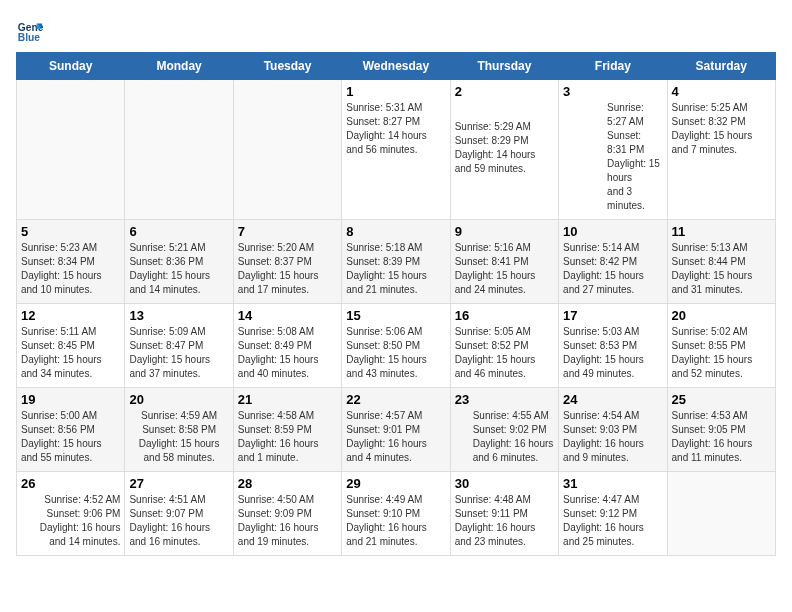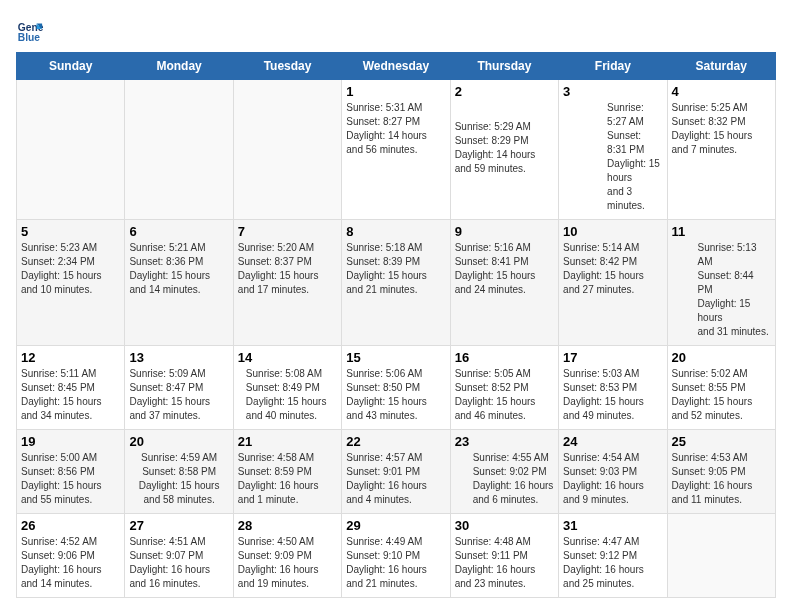--- a/index.html
+++ b/index.html
@@ -155,21 +155,21 @@
           <div class="day-info" style="white-space: pre-line;">Sunrise: 5:25 AM
 Sunset: 8:32 PM
 Daylight: 15 hours
 and 7 minutes.</div>
         </td>
       </tr>
       <tr>
         <td>
           <div class="day-number">5</div>
           <div class="day-info" style="white-space: pre-line;">Sunrise: 5:23 AM
-Sunset: 2:34 PM
+Sunset: 8:34 PM
 Daylight: 15 hours
 and 10 minutes.</div>
         </td>
         <td>
           <div class="day-number">6</div>
           <div class="day-info" style="white-space: pre-line;">Sunrise: 5:21 AM
 Sunset: 8:36 PM
 Daylight: 15 hours
 and 14 minutes.</div>
         </td>
@@ -196,21 +196,21 @@
         </td>
         <td>
           <div class="day-number">10</div>
           <div class="day-info" style="white-space: pre-line;">Sunrise: 5:14 AM
 Sunset: 8:42 PM
 Daylight: 15 hours
 and 27 minutes.</div>
         </td>
         <td>
           <div class="day-number">11</div>
-          <div class="day-info" style="white-space: pre-line; margin-left: 26px;">Sunrise: 5:13 AM
+          <div class="day-info" style="white-space: pre-line;">Sunrise: 5:13 AM
 Sunset: 8:44 PM
 Daylight: 15 hours
 and 31 minutes.</div>
         </td>
       </tr>
       <tr>
         <td>
           <div class="day-number">12</div>
           <div class="day-info" style="white-space: pre-line;">Sunrise: 5:11 AM
 Sunset: 8:45 PM
@@ -219,21 +219,21 @@
         </td>
         <td>
           <div class="day-number">13</div>
           <div class="day-info" style="white-space: pre-line;">Sunrise: 5:09 AM
 Sunset: 8:47 PM
 Daylight: 15 hours
 and 37 minutes.</div>
         </td>
         <td>
           <div class="day-number">14</div>
-          <div class="day-info" style="white-space: pre-line; margin-left: 8px;">Sunrise: 5:08 AM
+          <div class="day-info" style="white-space: pre-line;">Sunrise: 5:08 AM
 Sunset: 8:49 PM
 Daylight: 15 hours
 and 40 minutes.</div>
         </td>
         <td>
           <div class="day-number">15</div>
           <div class="day-info" style="white-space: pre-line;">Sunrise: 5:06 AM
 Sunset: 8:50 PM
 Daylight: 15 hours
 and 43 minutes.</div>
@@ -307,21 +307,21 @@
           <div class="day-number">25</div>
           <div class="day-info" style="white-space: pre-line;">Sunrise: 4:53 AM
 Sunset: 9:05 PM
 Daylight: 16 hours
 and 11 minutes.</div>
         </td>
       </tr>
       <tr>
         <td>
           <div class="day-number">26</div>
-          <div class="day-info" style="white-space: pre-line;">Sunrise: 4:52 AM
+          <div class="day-info" style="white-space: pre-line; text-align: right;">Sunrise: 4:52 AM
 Sunset: 9:06 PM
 Daylight: 16 hours
 and 14 minutes.</div>
         </td>
         <td>
           <div class="day-number">27</div>
           <div class="day-info" style="white-space: pre-line;">Sunrise: 4:51 AM
 Sunset: 9:07 PM
 Daylight: 16 hours
 and 16 minutes.</div>

